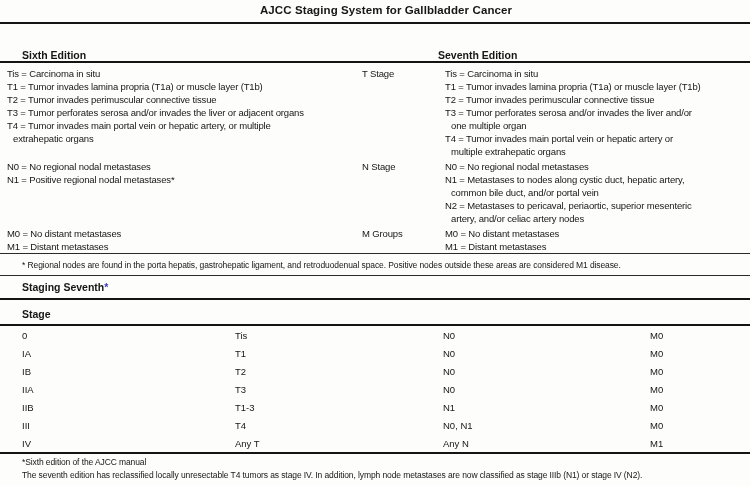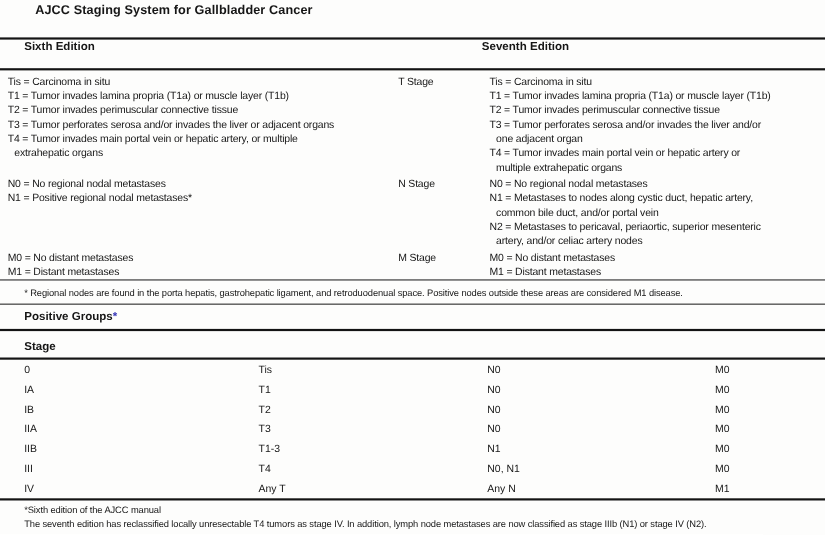--- a/index.html
+++ b/index.html
@@ -8,24 +8,24 @@
   .page {
     position:relative; width:750px; height:486px; overflow:hidden;
     background:#fdfdfc;
   }
   .rule { width:750px; background:#141414; }
   .r2 { height:2px; }
   .r1 { height:1px; background:#2a2a2a; }
   .rdark { height:2px; }
 
   .title {
-    padding:3px 0 0 32px; font-size:11.5px; font-weight:bold;
-    line-height:15px; letter-spacing:.1px; margin-bottom:16px;
+    padding:3px 0 0 22px; font-size:11.5px; font-weight:bold;
+    line-height:15px; letter-spacing:.1px; margin-bottom:4px;text-align:center;
   }
-  .ed-header { display:flex; height:26px; align-items:flex-start; font-weight:bold; font-size:10.5px; }
+  .ed-header { display:flex; height:37px; align-items:flex-end; font-weight:bold; font-size:10.5px; }
   .ed-left { width:438px; padding-left:22px; }
   .ed-right { flex:1; }
 
   .tnm-body {
     display:grid; grid-template-columns:353px 85px 290px;
     row-gap:2px; padding-left:7px; margin-top:4px;
     font-size:9.5px; line-height:13px; letter-spacing:-.15px;
   }
   .ln { white-space:nowrap; }
   .ln.cont { padding-left:6px; }
@@ -66,54 +66,54 @@
         <div class="ln">T3 = Tumor perforates serosa and/or invades the liver or adjacent organs</div>
         <div class="ln">T4 = Tumor invades main portal vein or hepatic artery, or multiple</div>
         <div class="ln cont">extrahepatic organs</div>
       </div>
       <div class="cell cmid">T Stage</div>
       <div class="cell cright">
         <div class="ln">Tis = Carcinoma in situ</div>
         <div class="ln">T1 = Tumor invades lamina propria (T1a) or muscle layer (T1b)</div>
         <div class="ln">T2 = Tumor invades perimuscular connective tissue</div>
         <div class="ln">T3 = Tumor perforates serosa and/or invades the liver and/or</div>
-        <div class="ln cont">one adjacent organ</div>
+        <div class="ln cont">one multiple organ</div>
         <div class="ln">T4 = Tumor invades main portal vein or hepatic artery or</div>
         <div class="ln cont">multiple extrahepatic organs</div>
       </div>
       <div class="cell cleft">
         <div class="ln">N0 = No regional nodal metastases</div>
         <div class="ln">N1 = Positive regional nodal metastases*</div>
       </div>
       <div class="cell cmid">N Stage</div>
       <div class="cell cright">
         <div class="ln">N0 = No regional nodal metastases</div>
         <div class="ln">N1 = Metastases to nodes along cystic duct, hepatic artery,</div>
         <div class="ln cont">common bile duct, and/or portal vein</div>
         <div class="ln">N2 = Metastases to pericaval, periaortic, superior mesenteric</div>
         <div class="ln cont">artery, and/or celiac artery nodes</div>
       </div>
       <div class="cell cleft">
         <div class="ln">M0 = No distant metastases</div>
         <div class="ln">M1 = Distant metastases</div>
       </div>
-      <div class="cell cmid">M Stage</div>
+      <div class="cell cmid">M Groups</div>
       <div class="cell cright">
         <div class="ln">M0 = No distant metastases</div>
         <div class="ln">M1 = Distant metastases</div>
       </div>
     </div>
 
   <div class="rule r1"></div>
   <div class="fnotes" id="tnm-footnotes">
       <div class="fn">* Regional nodes are found in the porta hepatis, gastrohepatic ligament, and retroduodenual space. Positive nodes outside these areas are considered M1 disease.</div>
     </div>
   <div class="rule r1"></div>
 
-  <div class="sg-title"><span>Positive Groups</span><span class="blue">*</span></div>
+  <div class="sg-title"><span>Staging Seventh</span><span class="blue">*</span></div>
   <div class="rule r2"></div>
 
   <div class="stage-colhdr">Stage</div>
   <div class="rule r2"></div>
 
   <div class="staging-rows" id="staging-rows">
       <div class="srow">
         <div class="scell">0</div>
         <div class="scell">Tis</div>
         <div class="scell">N0</div>

